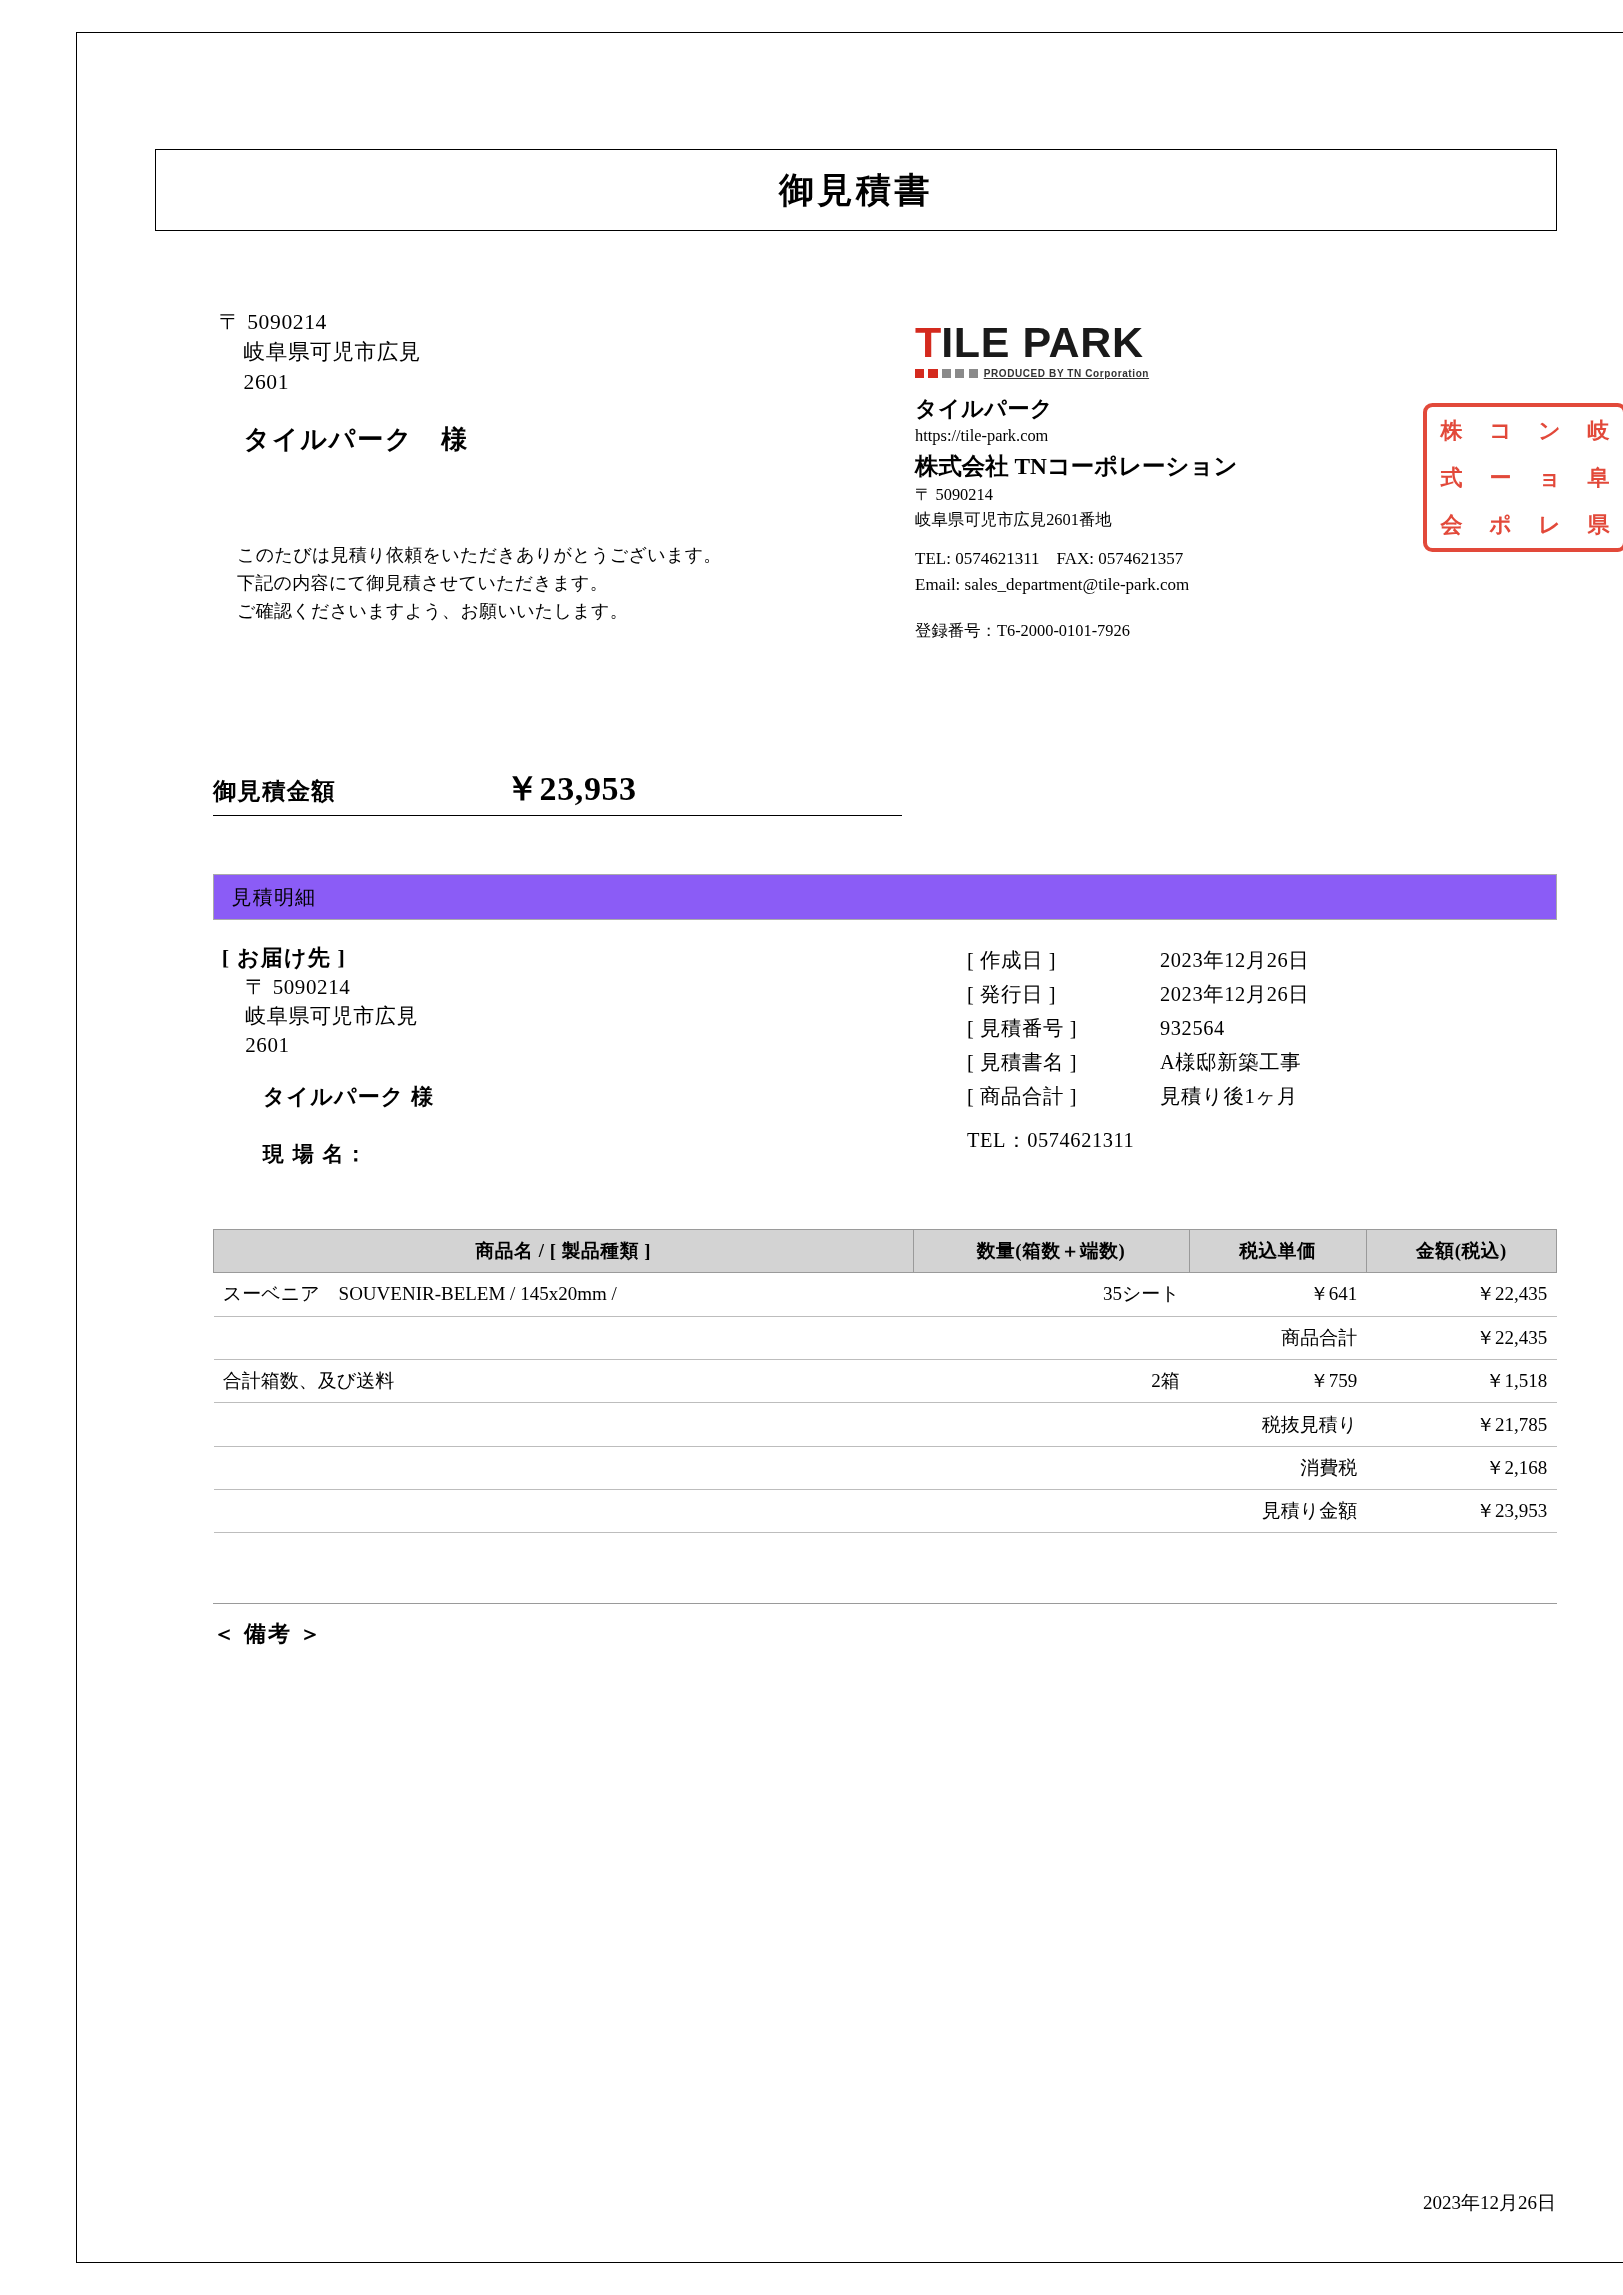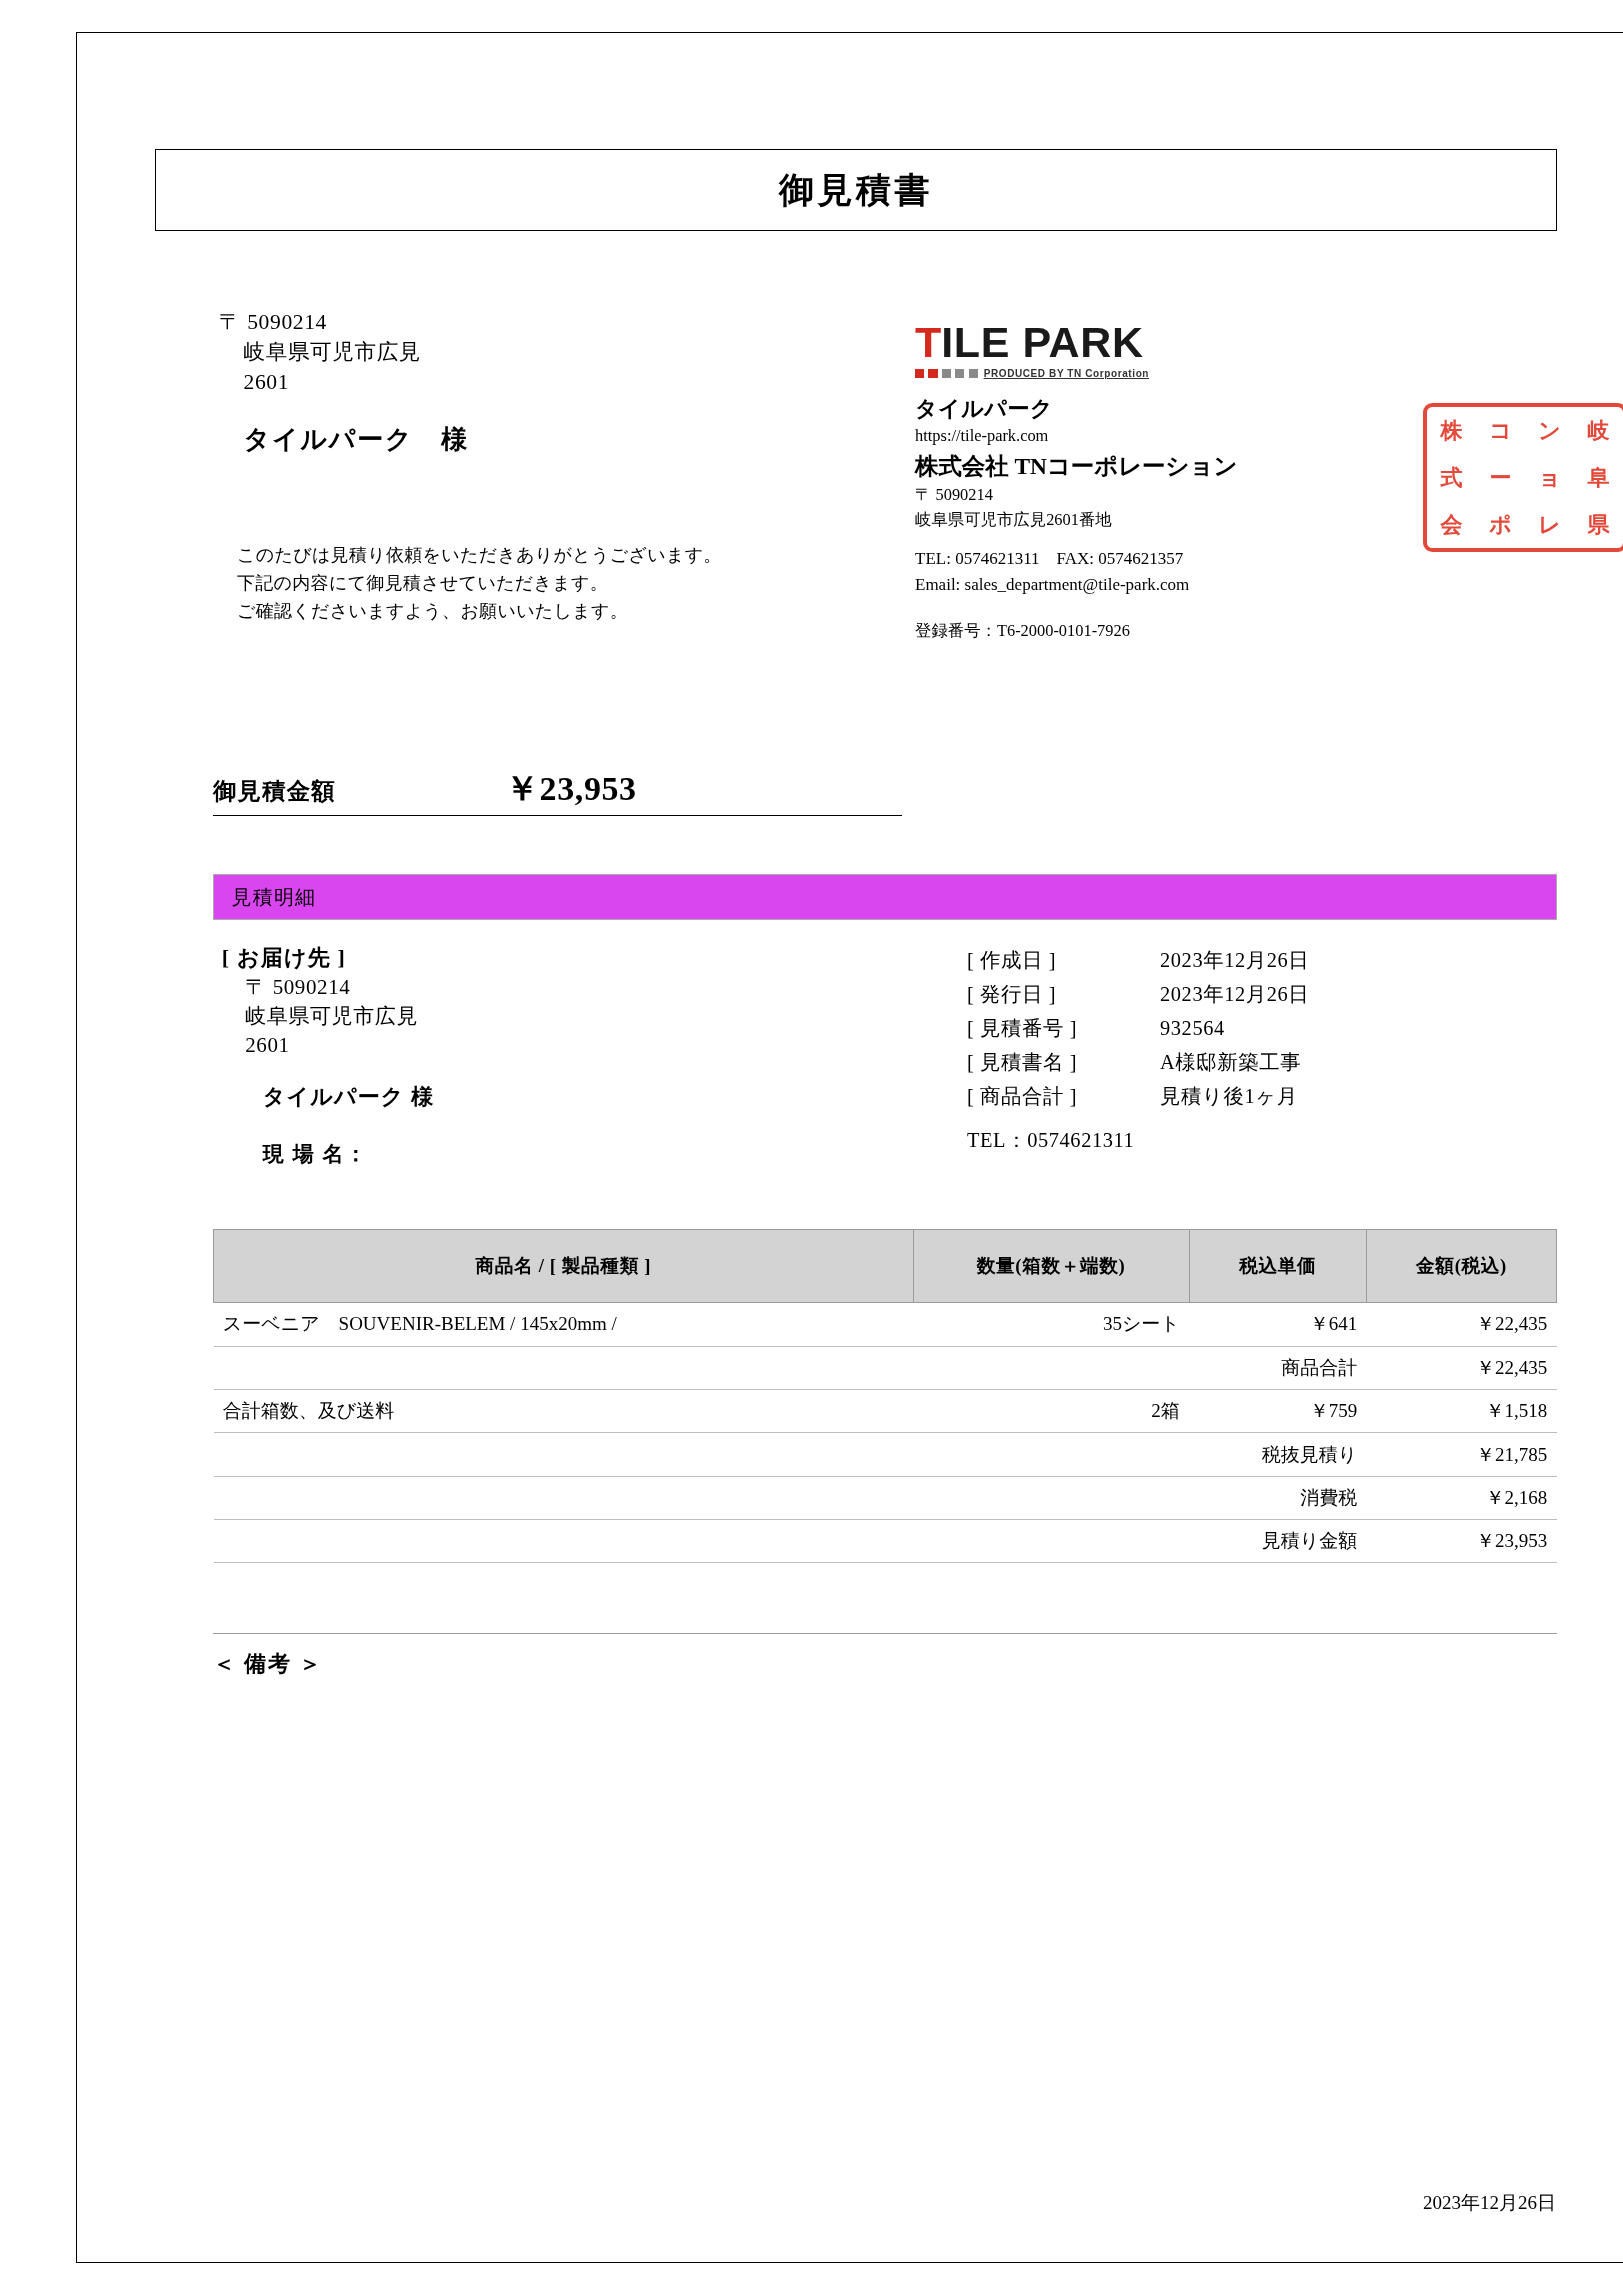--- a/index.html
+++ b/index.html
@@ -222,21 +222,21 @@
     font-weight: bold;
     letter-spacing: 0.6px;
   }
 
   
   .detail-bar {
     margin-top: 58px;
     margin-left: 58px;
     width: 1344px;
     height: 46px;
-    background: #d946ef;
+    background: #8b5cf6;
     border: 1.2px solid #aaa;
     box-sizing: border-box;
     display: flex;
     align-items: center;
     padding-left: 17.5px;
     font-family: "Liberation Serif", serif;
     font-size: 20px;
     letter-spacing: 1.2px;
   }
 
@@ -306,21 +306,21 @@
     margin-top: 5.8px;
     width: 1344px;
     border-collapse: collapse;
     font-family: "Liberation Serif", serif;
   }
   table.items th {
     background: #d3d3d3;
     border: 1.2px solid #9a9a9a;
     font-size: 18.7px;
     font-weight: bold;
-    padding: 23px 7px;
+    padding: 8px 7px;
     letter-spacing: 0.6px;
   }
   table.items td {
     font-size: 19px;
     padding: 8.2px 9.3px;
     border-bottom: 1.2px solid #bdbdbd;
   }
   td.c-name { text-align: left; }
   td.c-qty  { text-align: right; }
   td.c-unit { text-align: right; }

